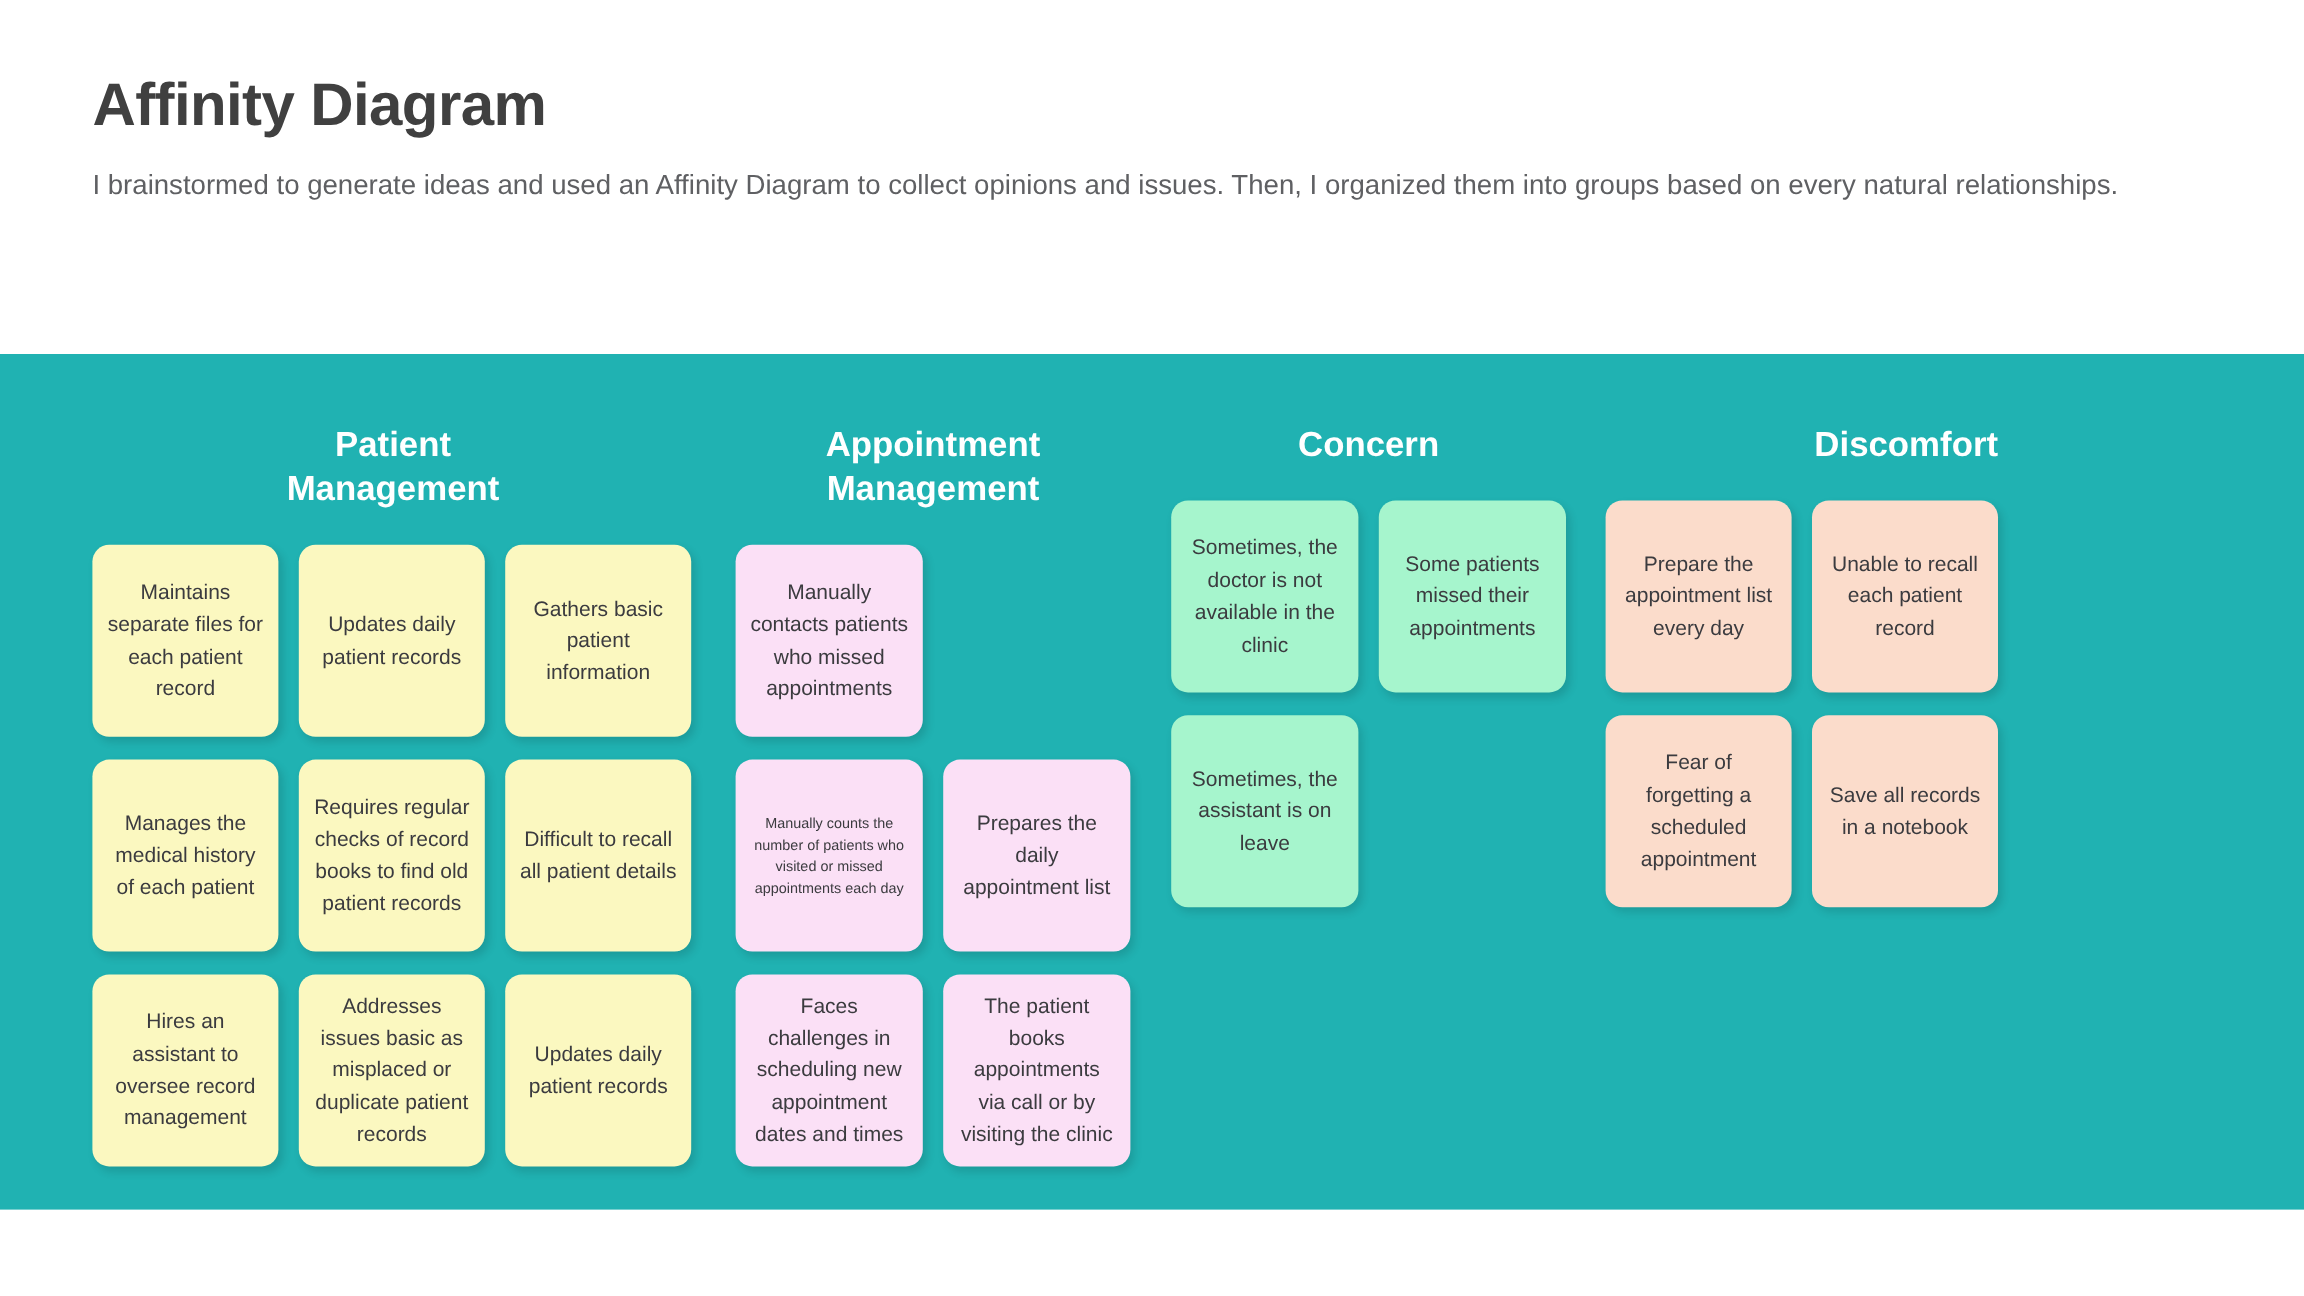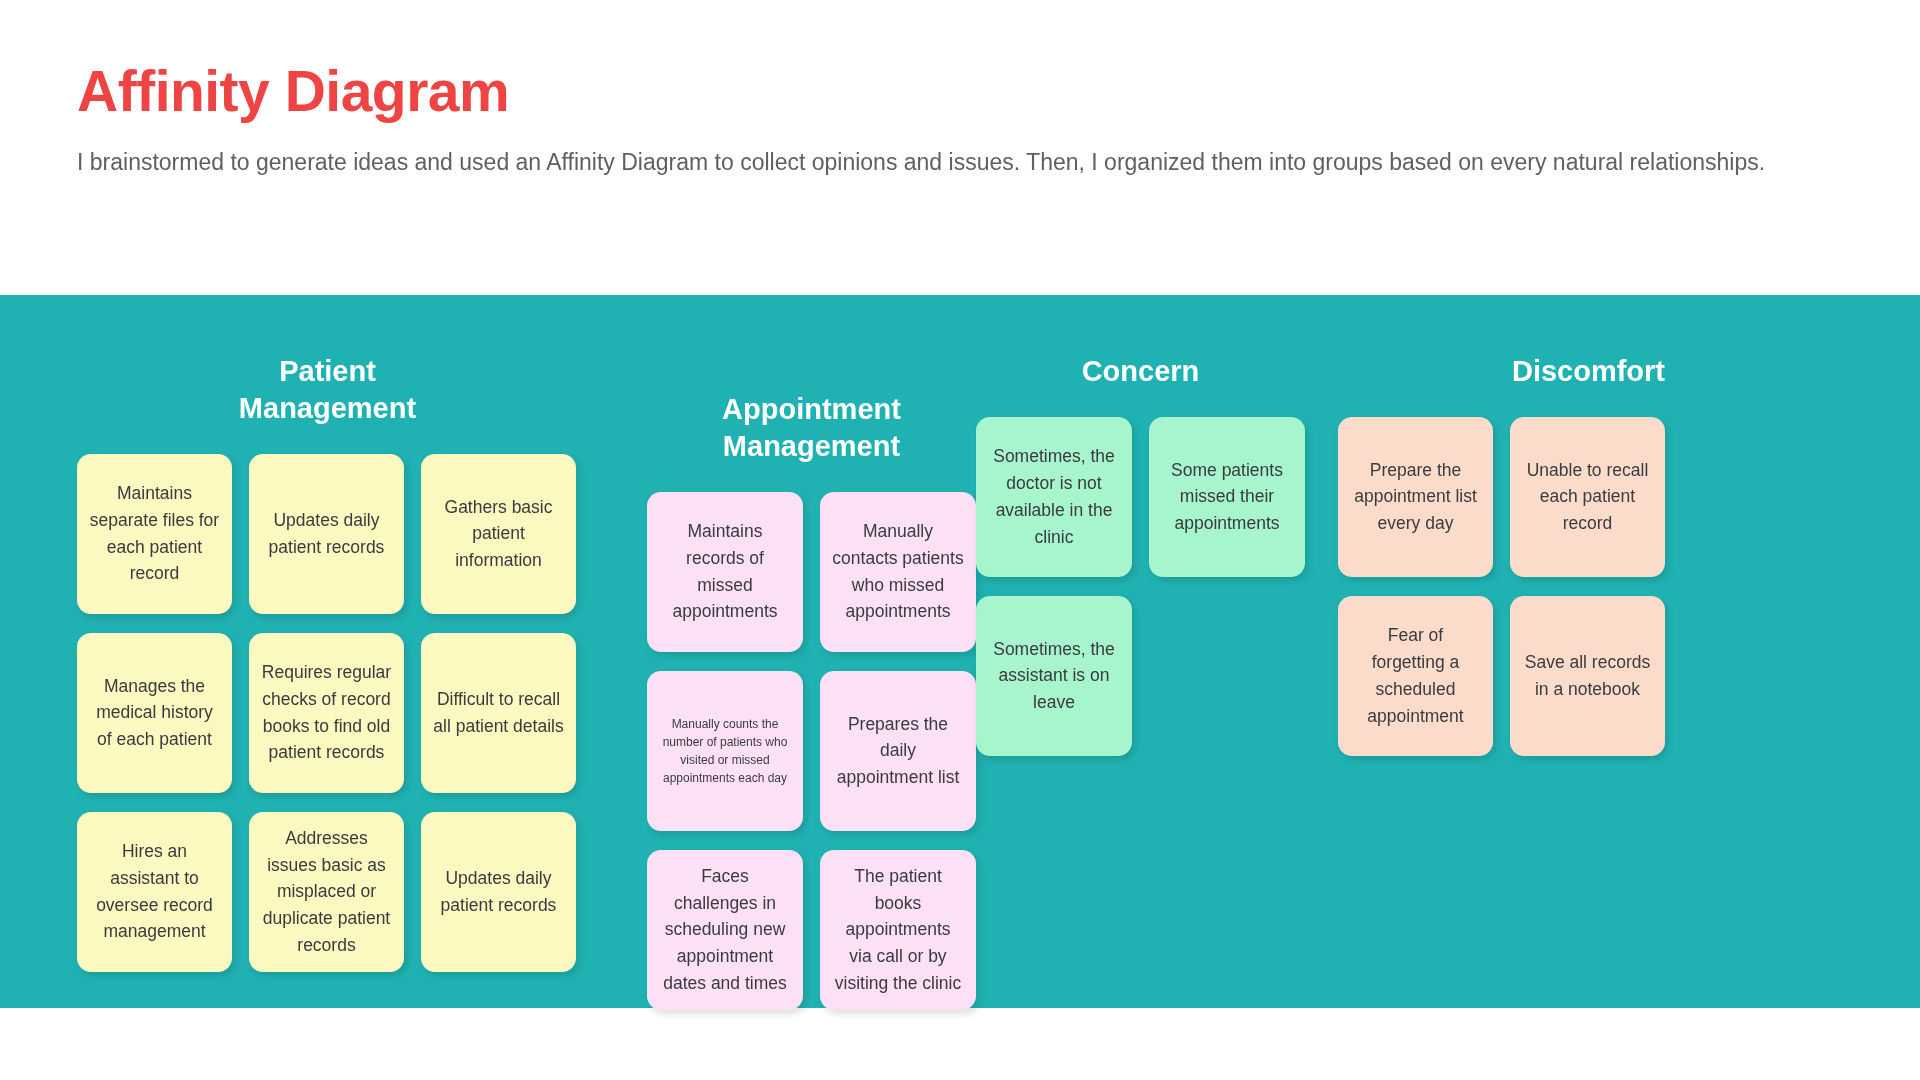--- a/index.html
+++ b/index.html
@@ -24,23 +24,23 @@
     position: absolute;
     left: 0;
     top: 0;
     width: 1920px;
     height: 295px;
     background: #ffffff;
     padding: 60px 0 0 77px;
   }
 
   .page-title {
-    font-size: 57px;
+    font-size: 50px;
     font-weight: bold;
-    color: #ef4444;
+    color: #404040;
     letter-spacing: -0.5px;
     line-height: 1.1;
     margin-bottom: 22px;
   }
 
   .page-subtitle {
     font-size: 23px;
     color: #5f6063;
     line-height: 1.52;
     max-width: 1730px;
@@ -116,21 +116,21 @@
   
   .col-patient .card      { width: 127px; height: 129px; font-size: 17.5px; }
   .col-appointment .card  { width: 127px; height: 129px; font-size: 17.5px; }
   .col-concern .card      { width: 127px; height: 129px; font-size: 17.5px; }
   .col-discomfort .card   { width: 127px; height: 129px; font-size: 17.5px; }
 
   .card.small-text { font-size: 12px; line-height: 1.5; }
 
   
   .col-patient     { left: 77px;   width: 501px; }
-  .col-appointment { left: 647px;  width: 329px; margin-top: 38px; }
+  .col-appointment { left: 613px;  width: 329px; }
   .col-concern     { left: 976px;  width: 329px; }
   .col-discomfort  { left: 1338px; width: 501px; }
 
   .col-patient .card     { width: 155px; height: 160px; }
   .col-appointment .card { width: 156px; height: 160px; }
   .col-concern .card     { width: 156px; height: 160px; }
   .col-discomfort .card  { width: 155px; height: 160px; }
 </style>
 </head>
 <body>
@@ -163,21 +163,20 @@
               <div class="card yellow small-note">Addresses issues basic as misplaced or duplicate patient records</div>
               <div class="card yellow">Updates daily patient records</div>
             </div>
           </div>
         </div>
         <div class="column col-appointment">
           <div class="column-title">Appointment
 Management</div>
           <div class="cards">
             <div class="card-row">
-              <div class="card pink small-note">Maintains records of missed appointments</div>
               <div class="card pink small-note">Manually contacts patients who missed appointments</div>
             </div>
             <div class="card-row">
               <div class="card pink small-text">Manually counts the number of patients who visited or missed appointments each day</div>
               <div class="card pink">Prepares the daily appointment list</div>
             </div>
             <div class="card-row">
               <div class="card pink small-note">Faces challenges in scheduling new appointment dates and times</div>
               <div class="card pink small-note">The patient books appointments via call or by visiting the clinic</div>
             </div>

